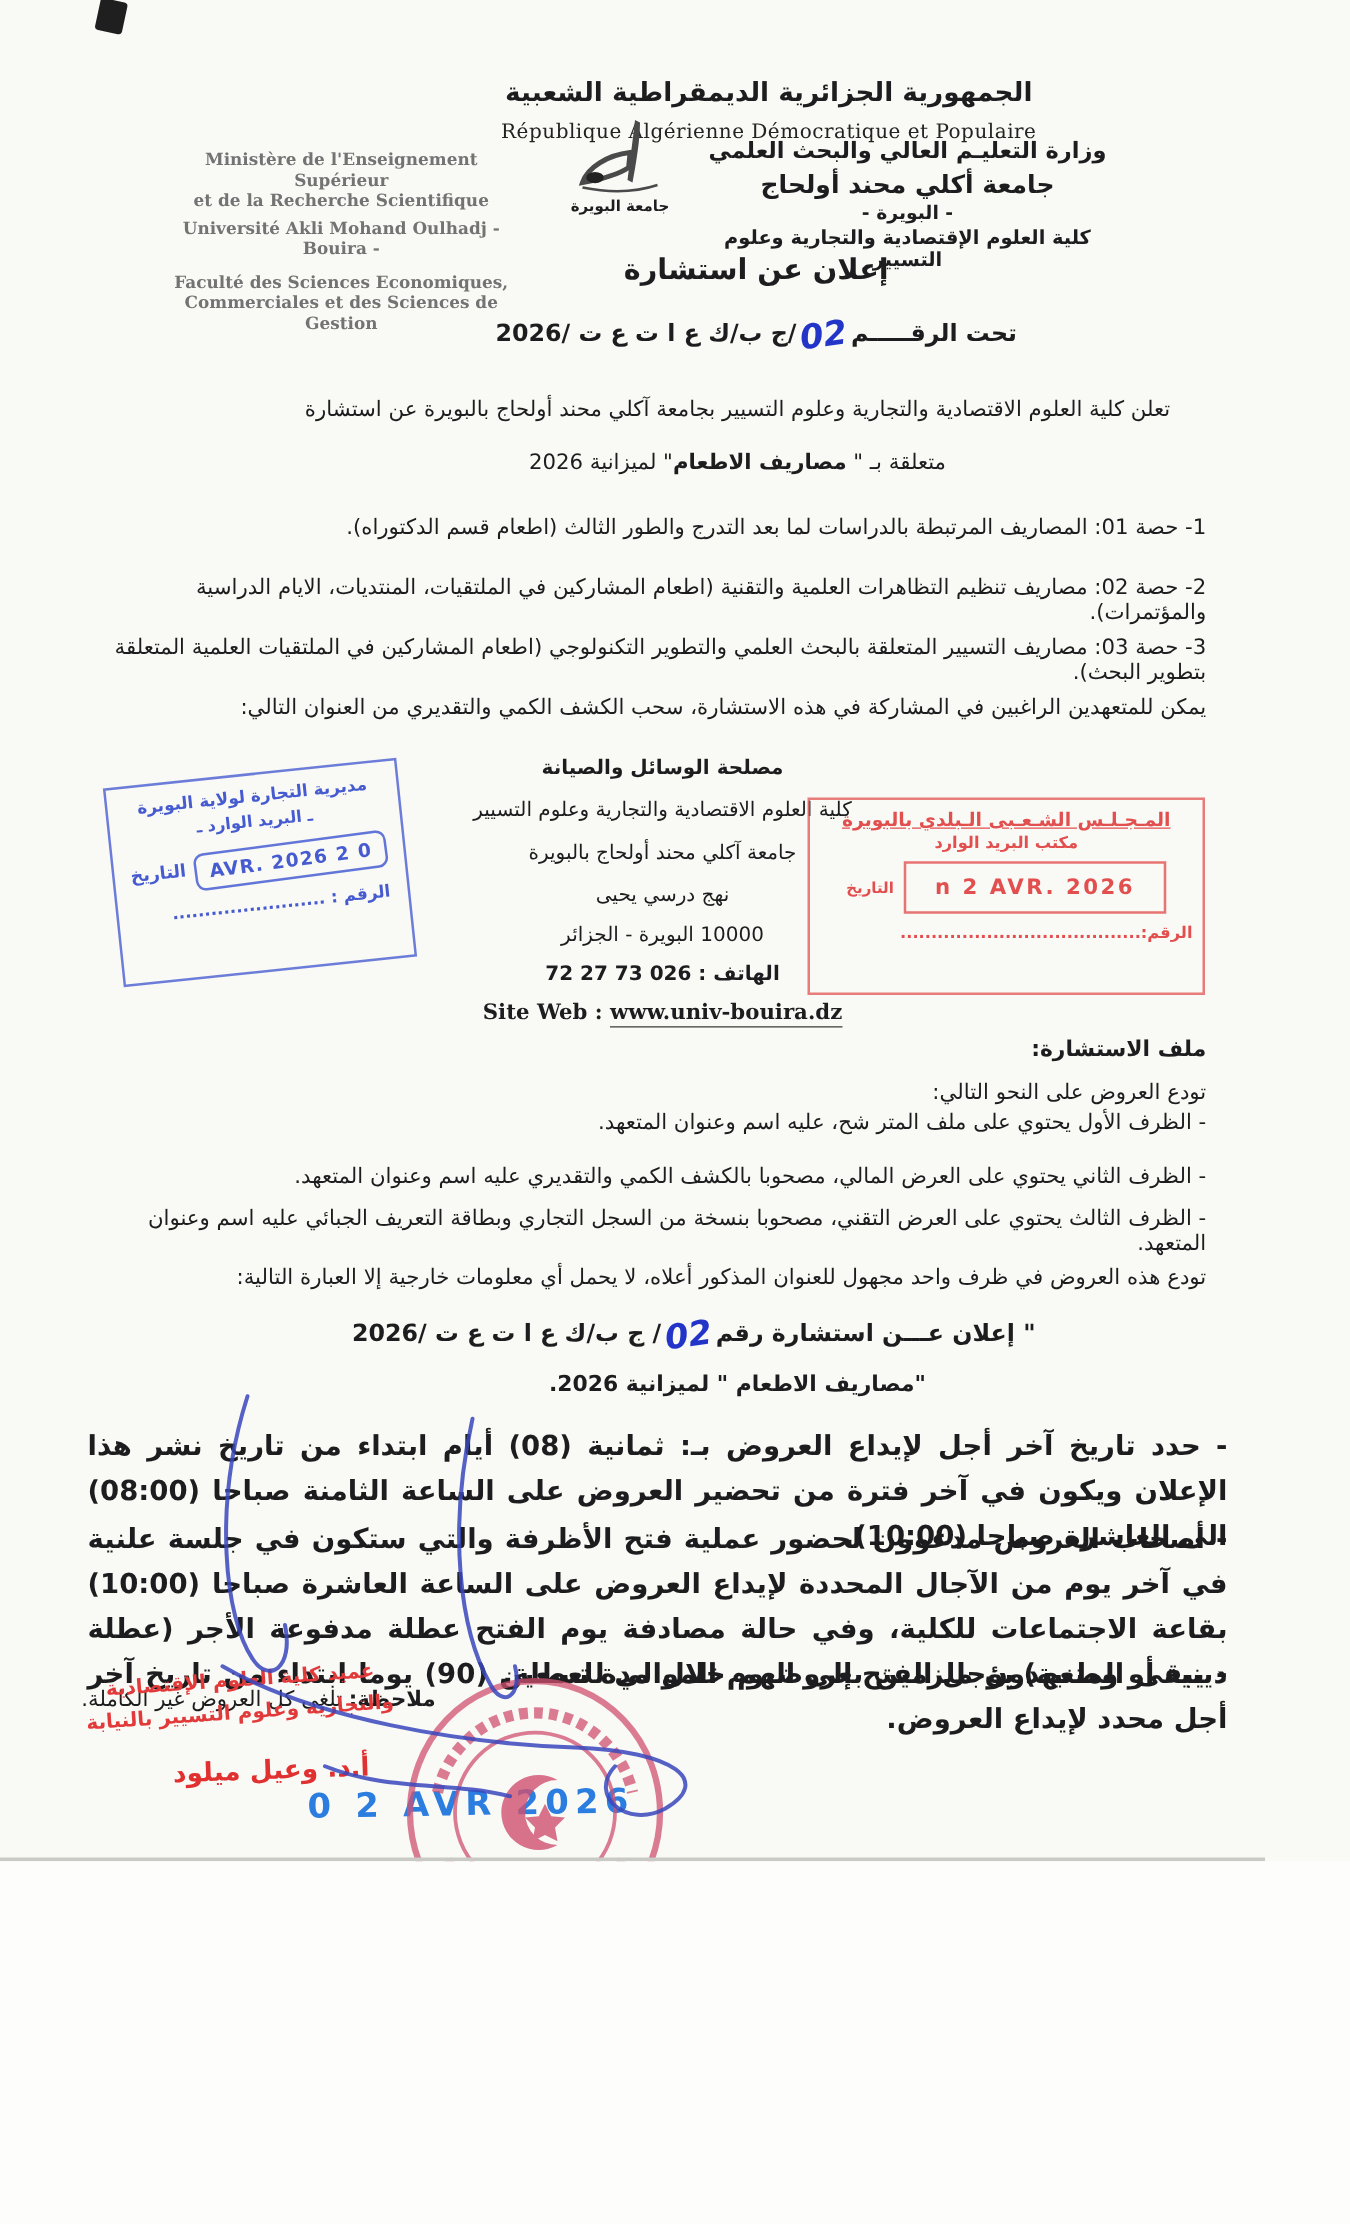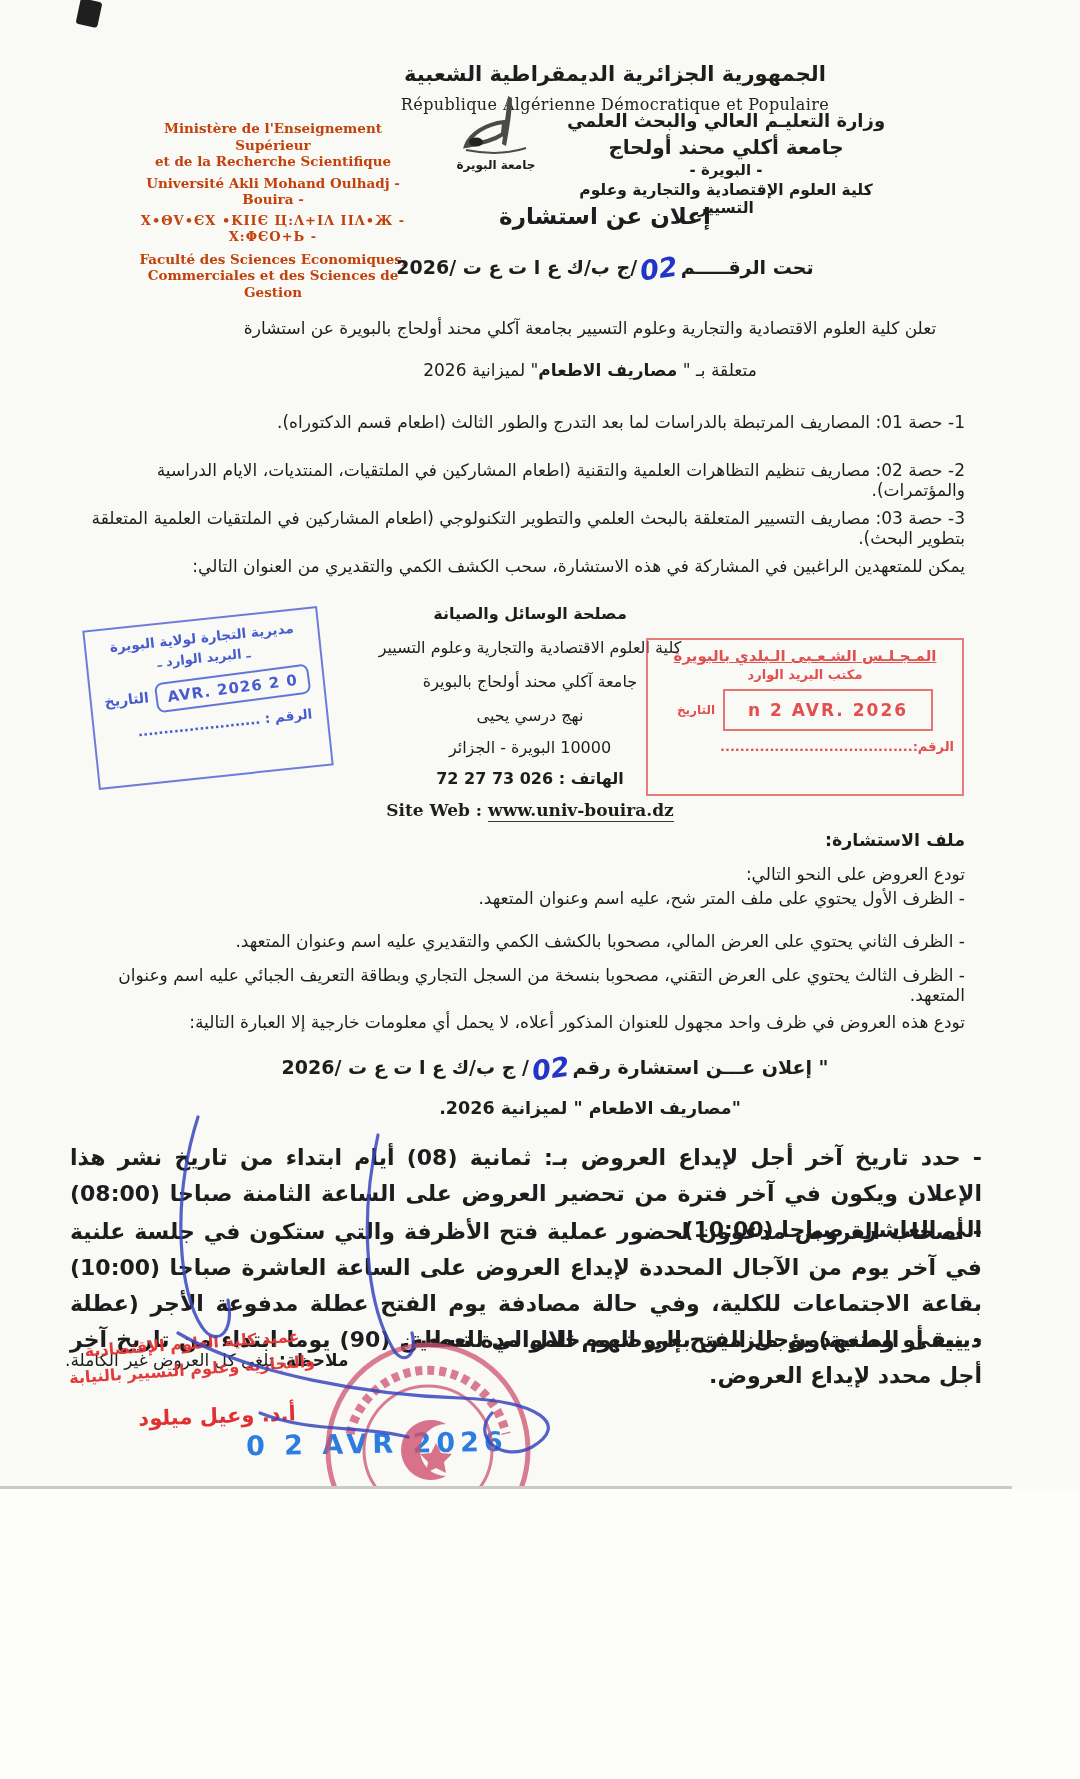--- a/index.html
+++ b/index.html
@@ -6,21 +6,21 @@
   .page{position:relative;width:1080px;height:1779px;background:#f9f9f5;overflow:hidden;
         font-family:"DejaVu Sans",sans-serif;color:#1d1d1f;}
   .abs{position:absolute;}
   .ctr{text-align:center;}
   .rtl{direction:rtl;unicode-bidi:plaintext;}
   .serif{font-family:"DejaVu Serif",serif;}
 
   
   .republic-ar{top:62px;left:150px;right:0;font-size:21px;font-weight:700;}
   .republic-fr{top:95px;left:150px;right:0;font-size:16px;color:#232323;letter-spacing:.4px;}
-  .hdr-left{left:128px;top:120px;width:290px;font-size:13.5px;font-weight:700;color:#c2410c;line-height:16.5px;}
+  .hdr-left{left:128px;top:120px;width:290px;font-size:13.5px;font-weight:700;color:#737373;line-height:16.5px;}
   .hdr-left .gap{height:5px;}
   .tifinagh{font-size:13px;letter-spacing:1px;}
   .hdr-logo{left:438px;top:94px;width:116px;}
   .logo-caption{font-size:12px;font-weight:700;margin-top:-4px;}
   .hdr-right{left:556px;top:110px;width:340px;}
   .hdr-right .l1{font-size:18px;font-weight:700;}
   .hdr-right .l2{font-size:20px;font-weight:700;margin-top:4px;}
   .hdr-right .l3{font-size:15px;font-weight:600;margin-top:2px;}
   .hdr-right .l4{font-size:15.5px;font-weight:700;margin-top:2px;}
 
@@ -96,21 +96,20 @@
 
   <div class="abs ctr rtl republic-ar">الجمهورية الجزائرية الديمقراطية الشعبية</div>
   <div class="abs ctr serif republic-fr">République Algérienne Démocratique et Populaire</div>
 
   <div class="abs ctr serif hdr-left">
     <div>Ministère de l'Enseignement Supérieur</div>
     <div>et de la Recherche Scientifique</div>
     <div class="gap"></div>
     <div>Université Akli Mohand Oulhadj - Bouira -</div>
     <div class="gap"></div>
-    <div class="tifinagh">X•ΘV•ЄX •KIIЄ Ц:Λ+IΛ IIΛ•Ж - X:ΦЄO+Ь -</div>
     <div class="gap"></div>
     <div>Faculté des Sciences Economiques,</div>
     <div>Commerciales et des Sciences de Gestion</div>
   </div>
 
   <div class="abs ctr hdr-logo">
     <svg width="100" height="64" viewBox="0 0 100 64">
       <path d="M62,2 C60,20 58,34 56,50 L60,52 C63,36 66,18 66,4 Z" fill="#4a4a4a"></path>
       <path d="M58,28 C40,30 24,40 20,52 C32,50 48,46 57,40 C57,36 58,32 58,28 Z" fill="none" stroke="#4a4a4a" stroke-width="4"></path>
       <ellipse cx="30" cy="48" rx="7" ry="4.5" fill="#222"></ellipse>

